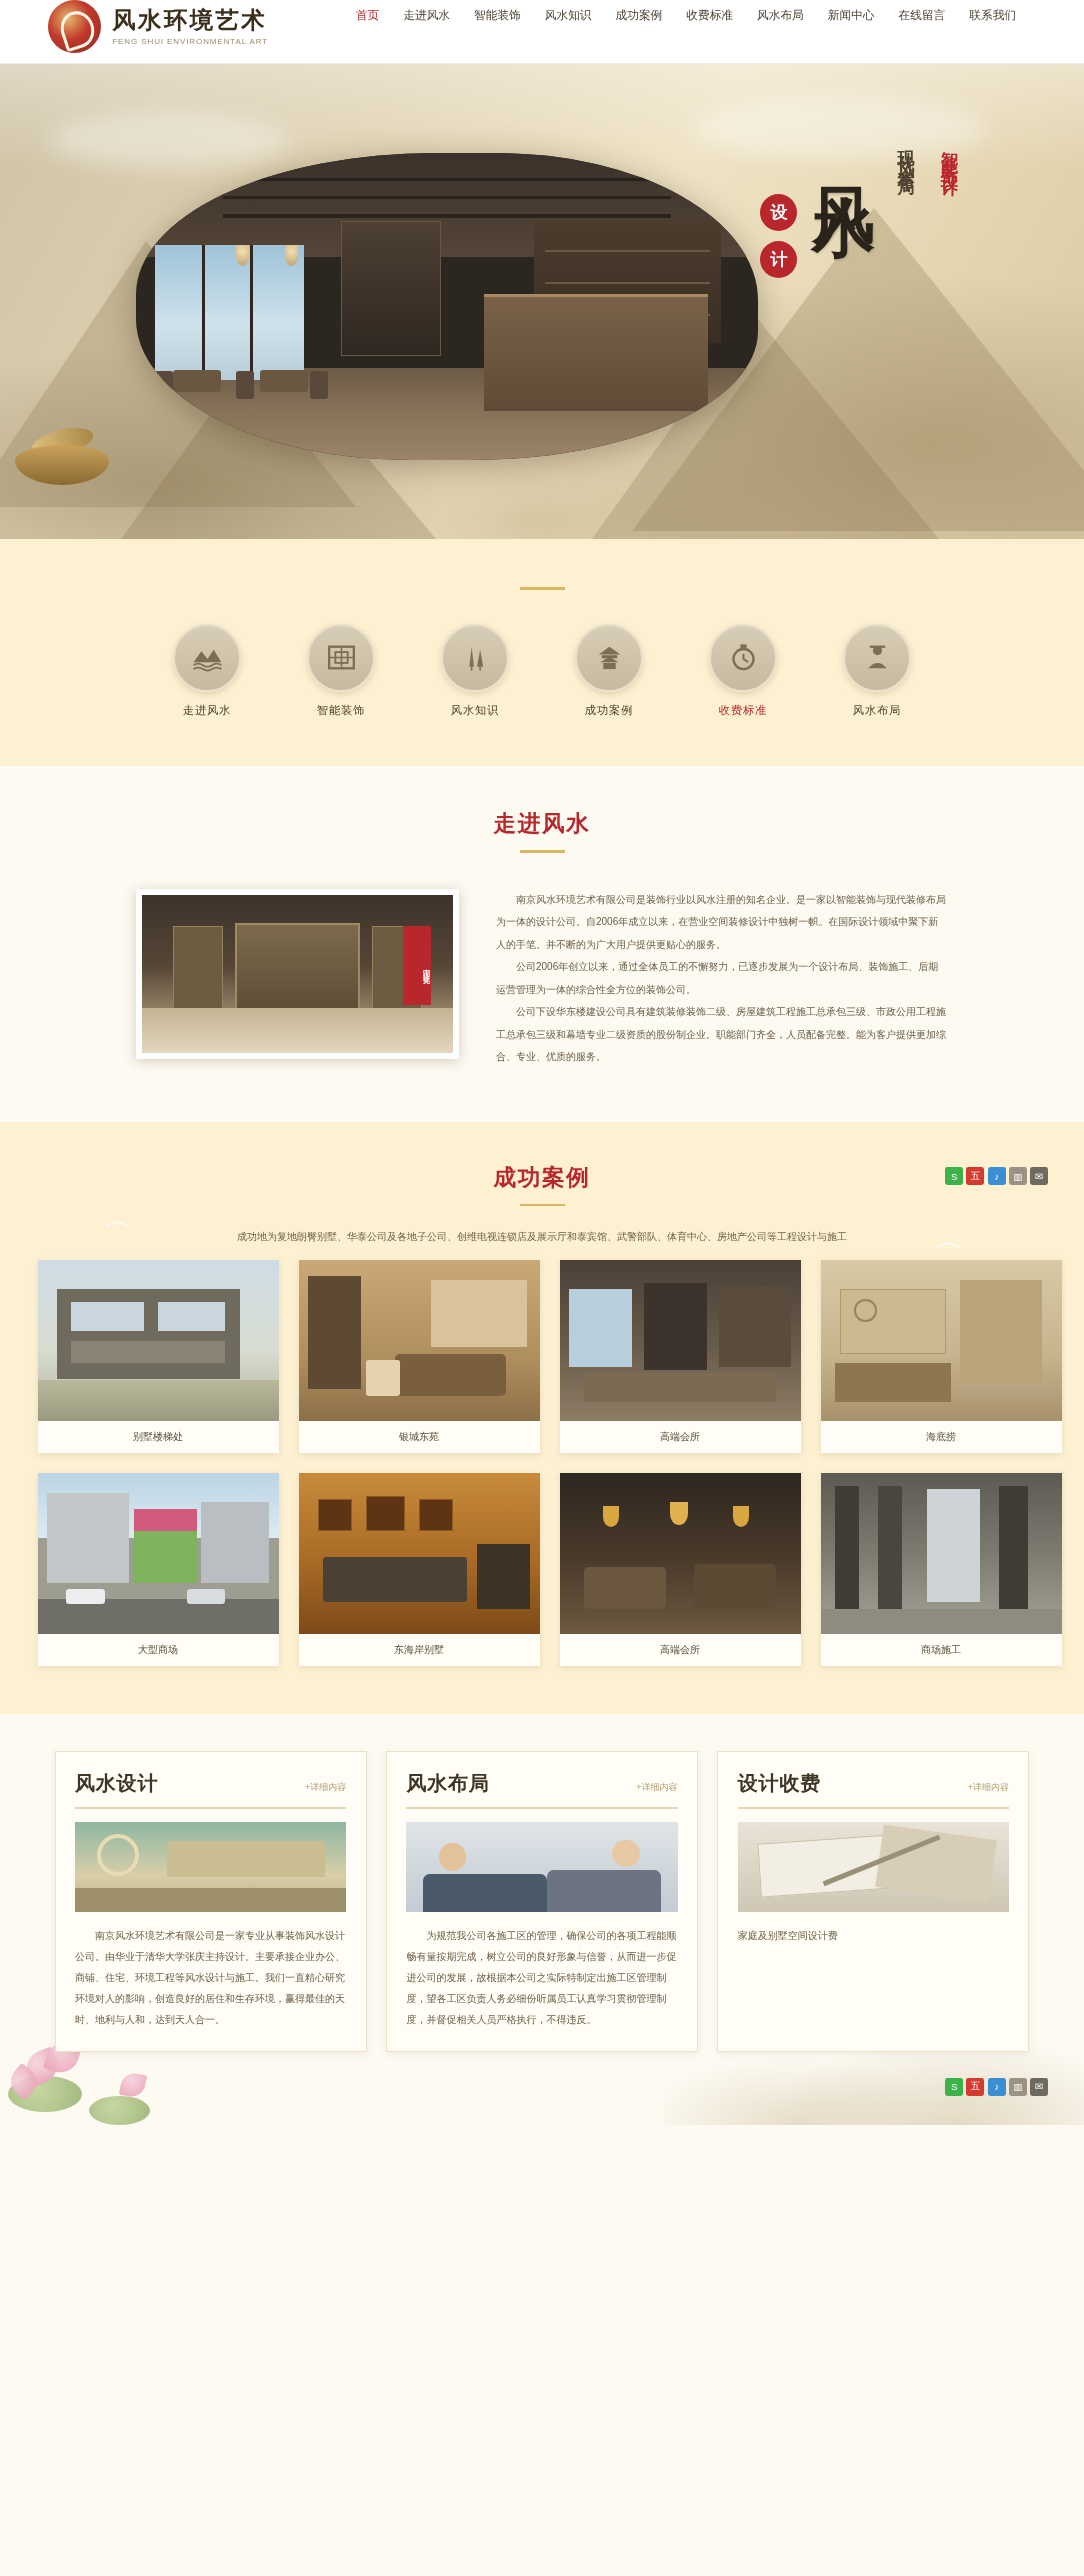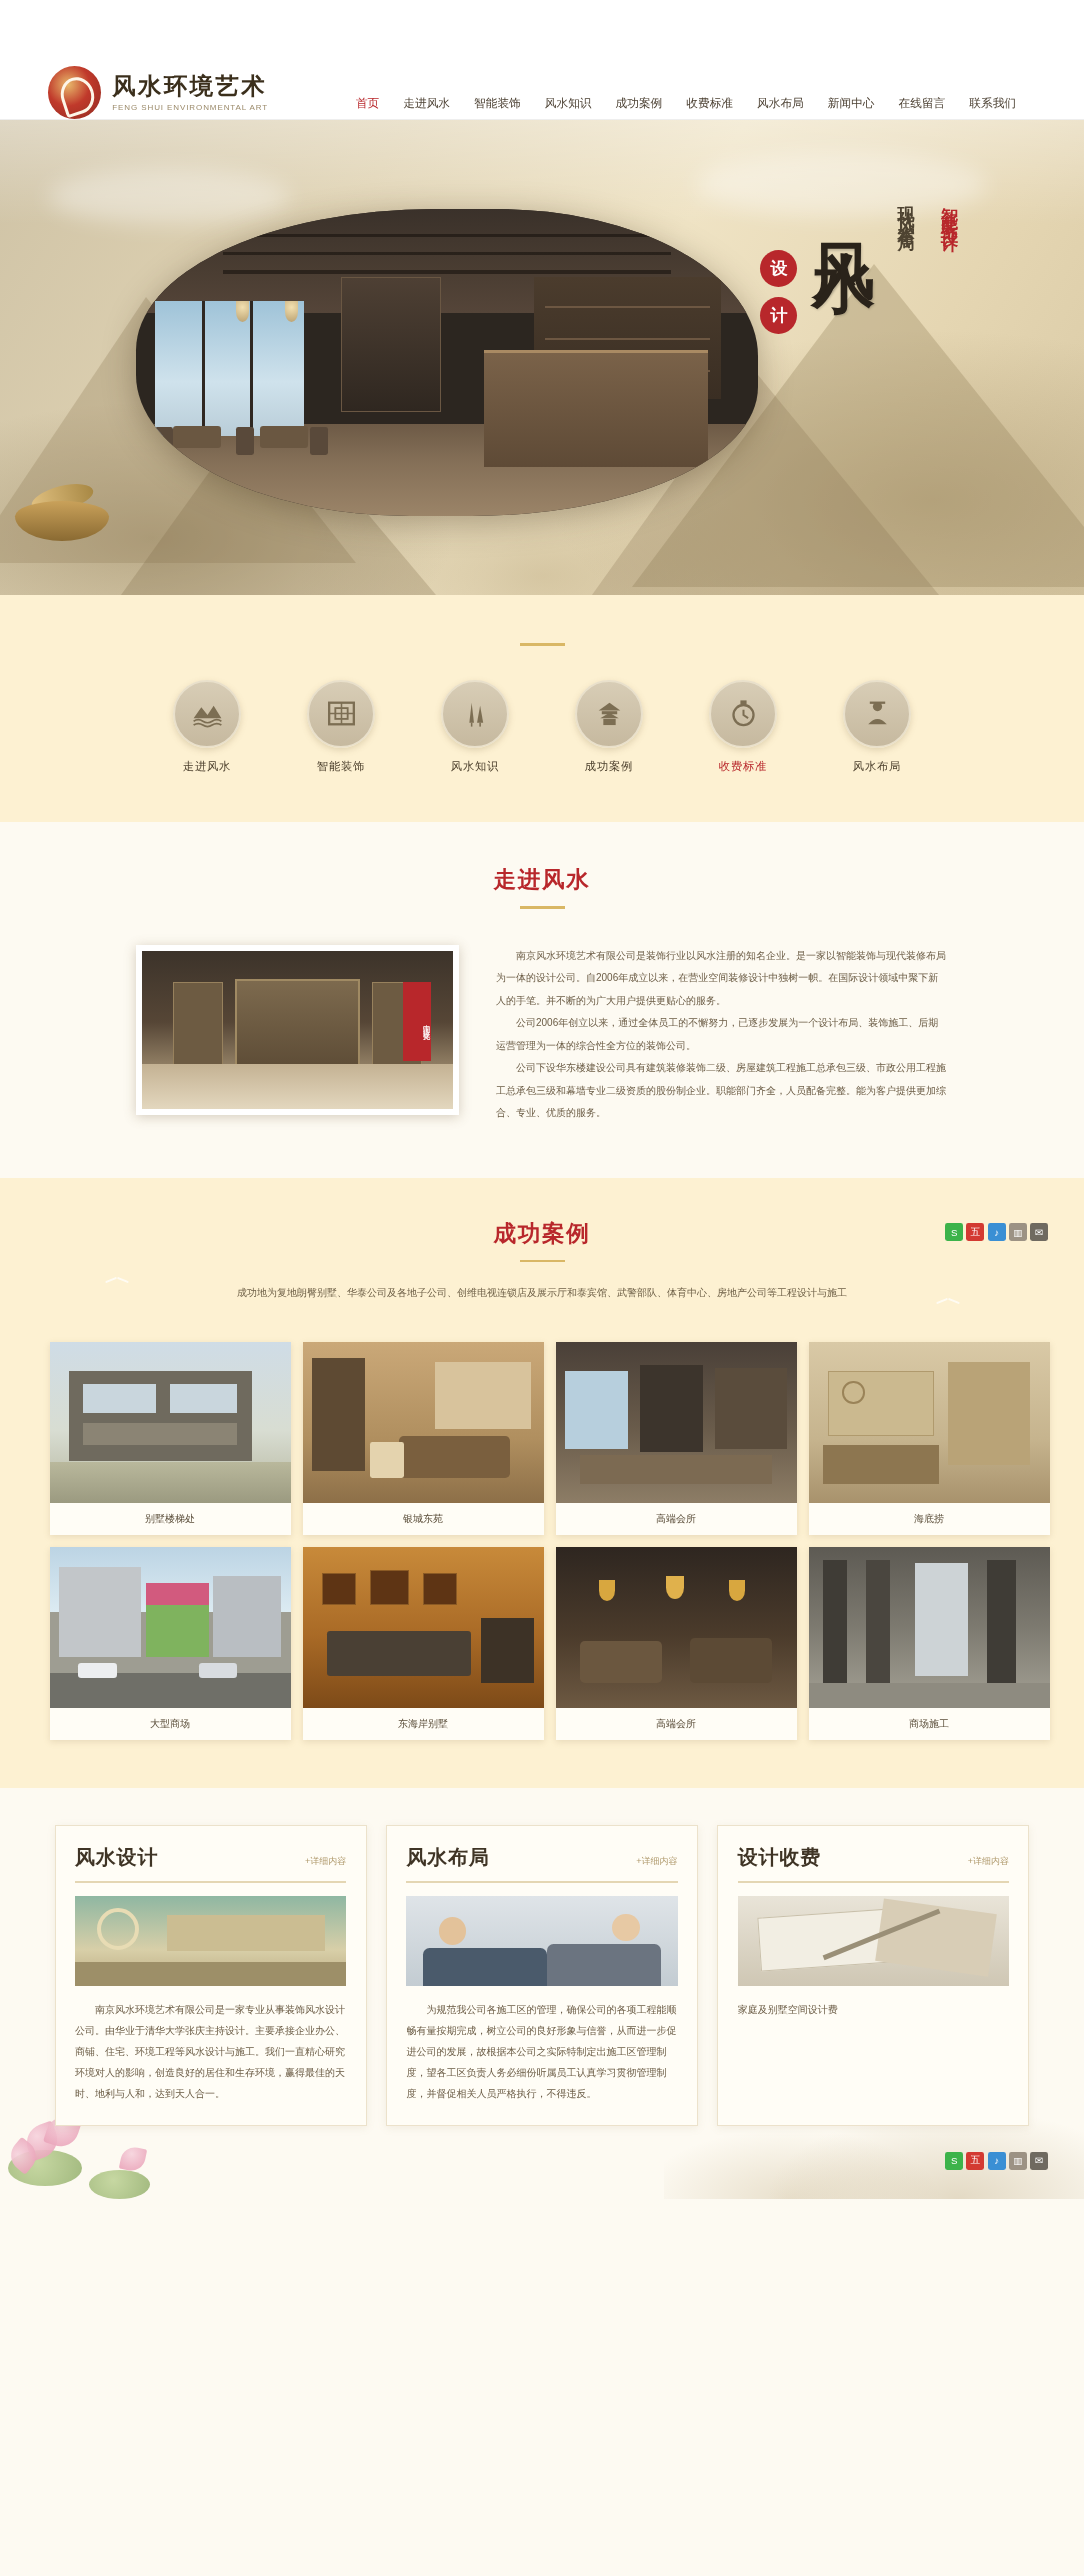--- a/index.html
+++ b/index.html
@@ -5,24 +5,24 @@
   * { box-sizing: border-box; margin: 0; padding: 0; }
   body {
     width: 1084px;
     font-family: "Liberation Sans", "DejaVu Sans", sans-serif;
     background: #fdfaf2;
     color: #4a3c28;
     overflow-x: hidden;
   }
   
   .header {
-    height: 120px;
+    height: 64px;
     background: #ffffff;
     display: flex;
-    align-items: flex-end;
+    align-items: flex-start;
     padding: 0 32px;
     position: relative;
     z-index: 30;
     border-bottom: 0.8px solid #eee;
   }
   .logo-wrap { display: flex; align-items: center; gap: 11.3px; margin-left: 16px; }
   .logo-mark {
     width: 53px; height: 53px; border-radius: 50%;
     background: radial-gradient(circle at 38% 35%, #e8b86a 0%, #c0392b 45%, #8e2b20 100%);
     position: relative;
@@ -302,23 +302,23 @@
   .cases-sub {
     margin-top: 21px;
     font-size: 10px;
     color: #6f6148;
     line-height: 2;
     padding: 0 121px;
   }
   .case-grid {
     display: grid;
     grid-template-columns: repeat(4, 241px);
-    gap: 12px;
+    gap: 20px;
     justify-content: center;
-    margin-top: 39px;
+    margin-top: 13px;
     padding-left: 15px;
   }
   .case-card {
     background: #fff;
     box-shadow: 0 1.6px 6.5px rgba(150,130,90,.2);
     cursor: pointer;
   }
   .case-img { height: 161px; position: relative; overflow: hidden; }
   .case-cap {
     height: 32px; line-height: 32px;

